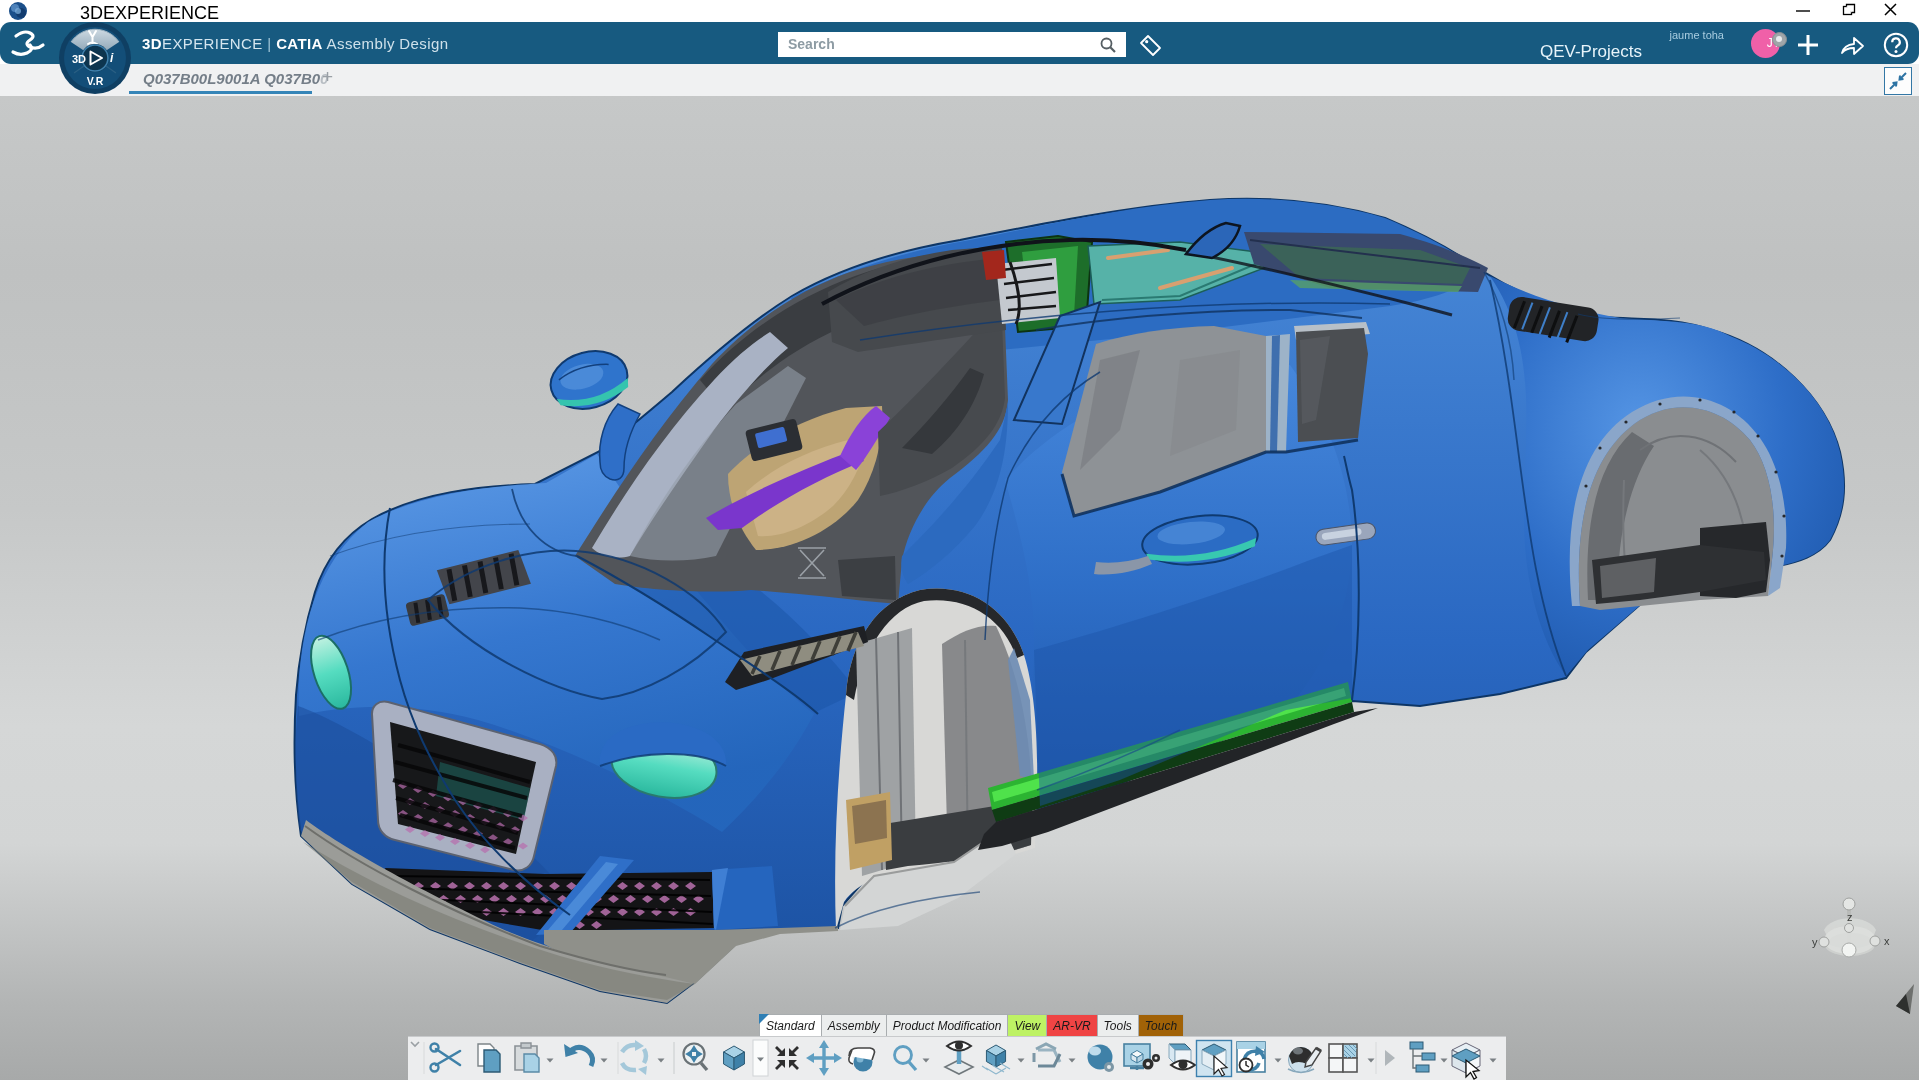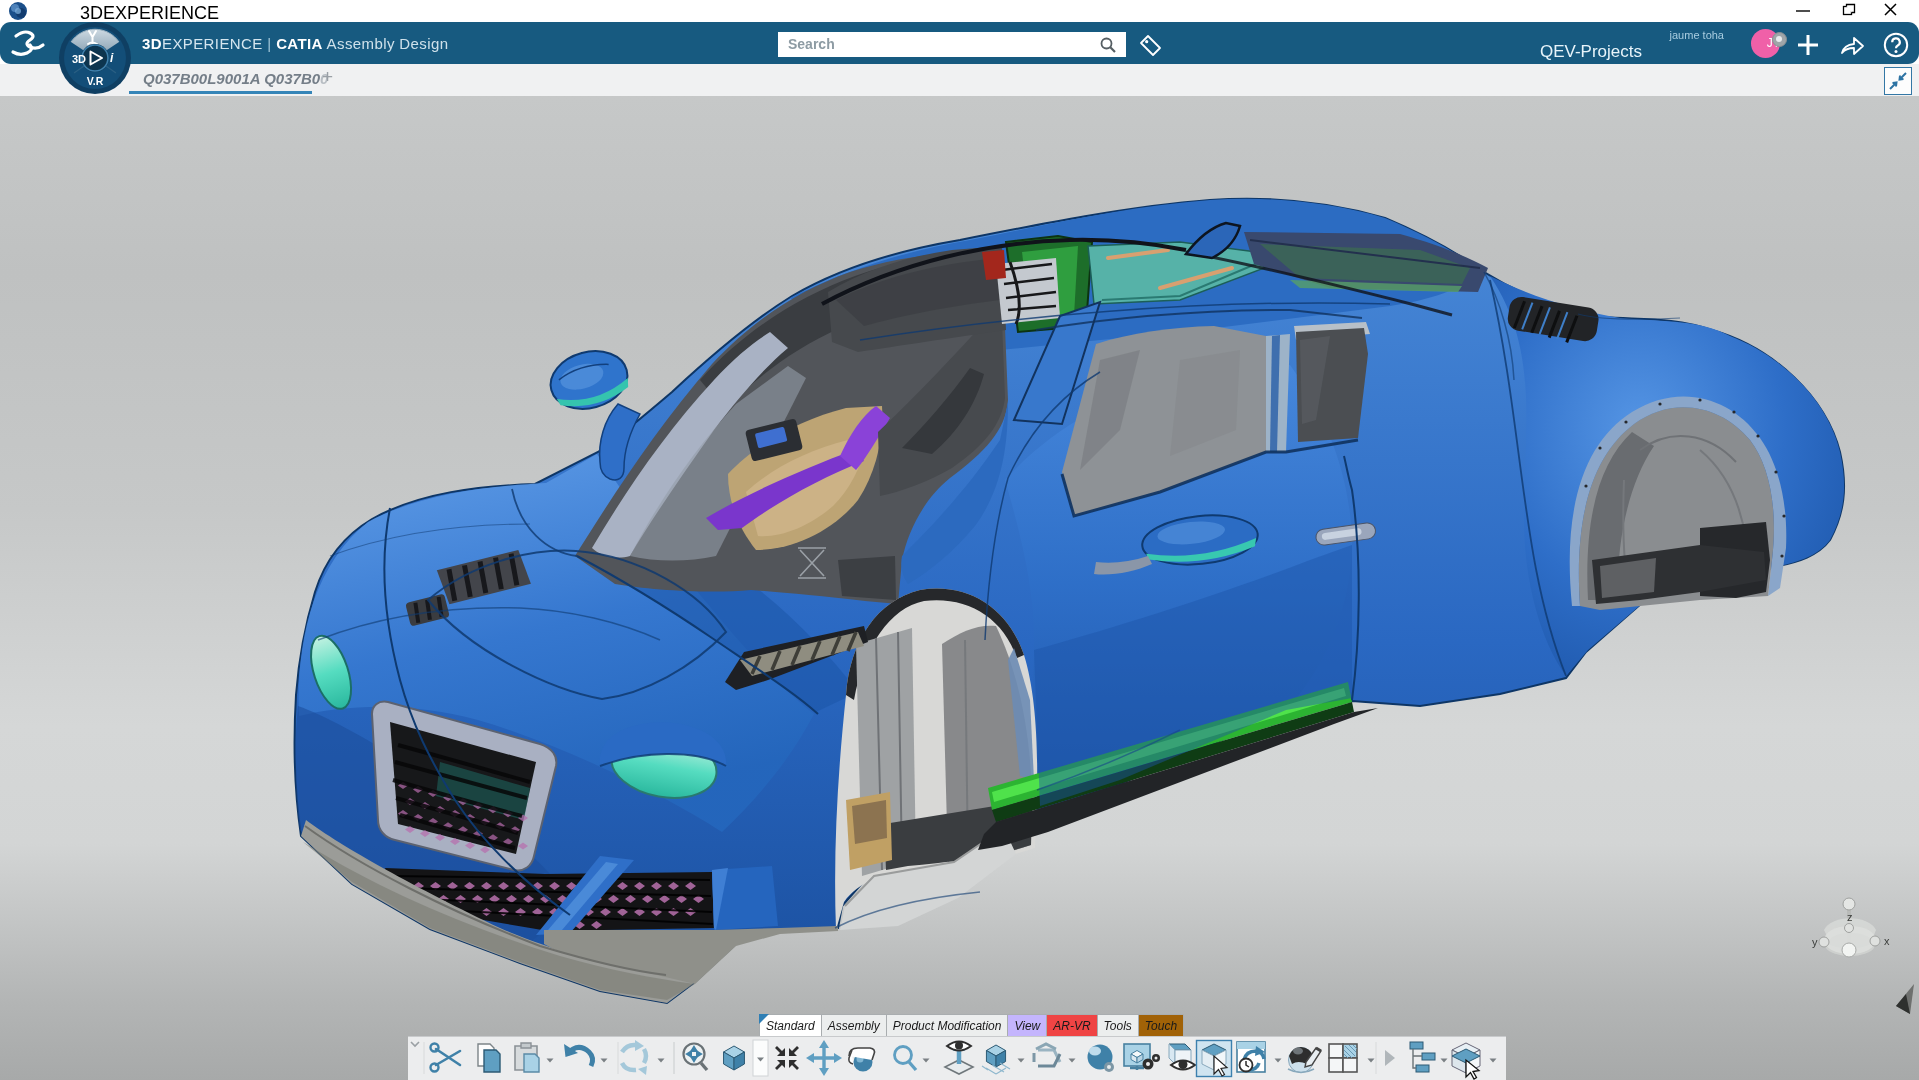--- a/index.html
+++ b/index.html
@@ -425,21 +425,21 @@
   </svg>
   <div id="bottombar">
     <div class="abs" style="left:759px;top:1014px;height:22px;display:flex;font-size:12px;color:#1a1a1a;font-style:italic;">
       <div style="position:relative;background:#fff;border:1px solid #a9adaf;border-bottom:none;padding:4px 6px 0 6px;">
         <svg class="abs" style="left:-1px;top:-1px" width="10" height="10">
             <path d="M0 0 L10 0 L0 10 Z" fill="#2f7fb5"></path>
           </svg>
         Standard</div>
       <div style="background:#eceeee;border:1px solid #a9adaf;border-bottom:none;border-left:none;padding:4px 6px 0 6px;">Assembly</div>
       <div style="background:#eceeee;border:1px solid #a9adaf;border-bottom:none;border-left:none;padding:4px 6px 0 6px;">Product Modification</div>
-      <div style="background:#c4b5fd;border:1px solid #a9adaf;border-bottom:none;border-left:none;padding:4px 6px 0 6px;">View</div>
+      <div style="background:#bef264;border:1px solid #a9adaf;border-bottom:none;border-left:none;padding:4px 6px 0 6px;">View</div>
       <div style="background:#ef4444;border:1px solid #a9adaf;border-bottom:none;border-left:none;padding:4px 6px 0 6px;">AR-VR</div>
       <div style="background:#eceeee;border:1px solid #a9adaf;border-bottom:none;border-left:none;padding:4px 6px 0 6px;">Tools</div>
       <div style="background:#a16207;border:1px solid #a9adaf;border-bottom:none;border-left:none;padding:4px 6px 0 6px;">Touch</div>
     </div>
     <div class="abs" style="left:408px;top:1036px;width:1098px;height:44px;background:#ecedee;border-top:1px solid #c8cacc;"></div>
     <svg class="abs" style="left:408px;top:1036px" width="1110" height="44" viewBox="0 0 1110 44" id="toolicons">
 <path d="M3 6 L7 10 L11 6" stroke="#9aa0a4" stroke-width="1.6" fill="none"></path>
 <g stroke="#3f81a8" stroke-width="2.6" fill="none" stroke-linecap="round">
 <path d="M28 13 L52 29"></path>
           <path d="M52 15 L28 29"></path>

